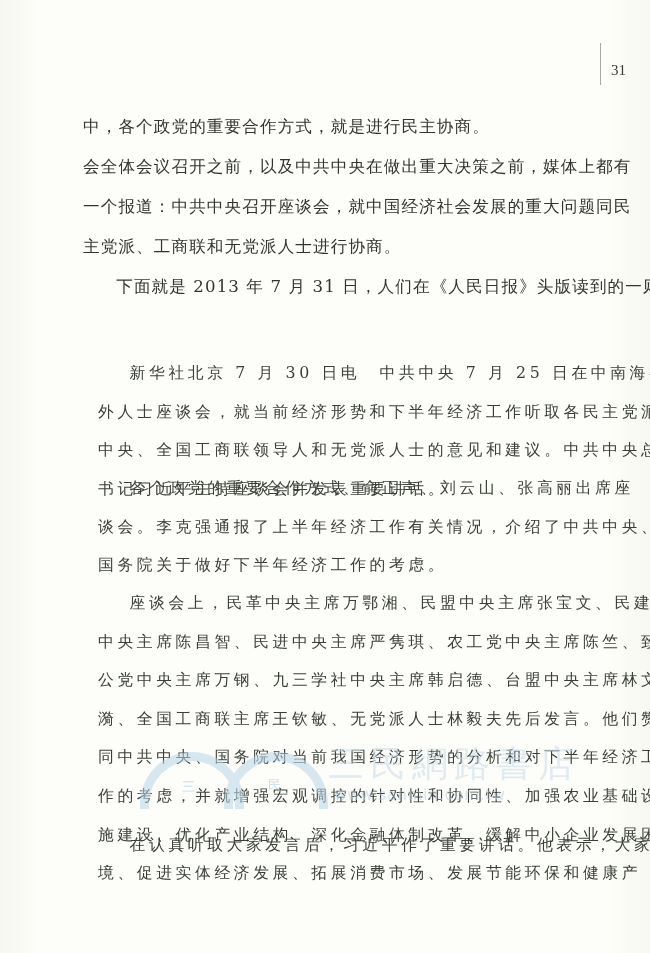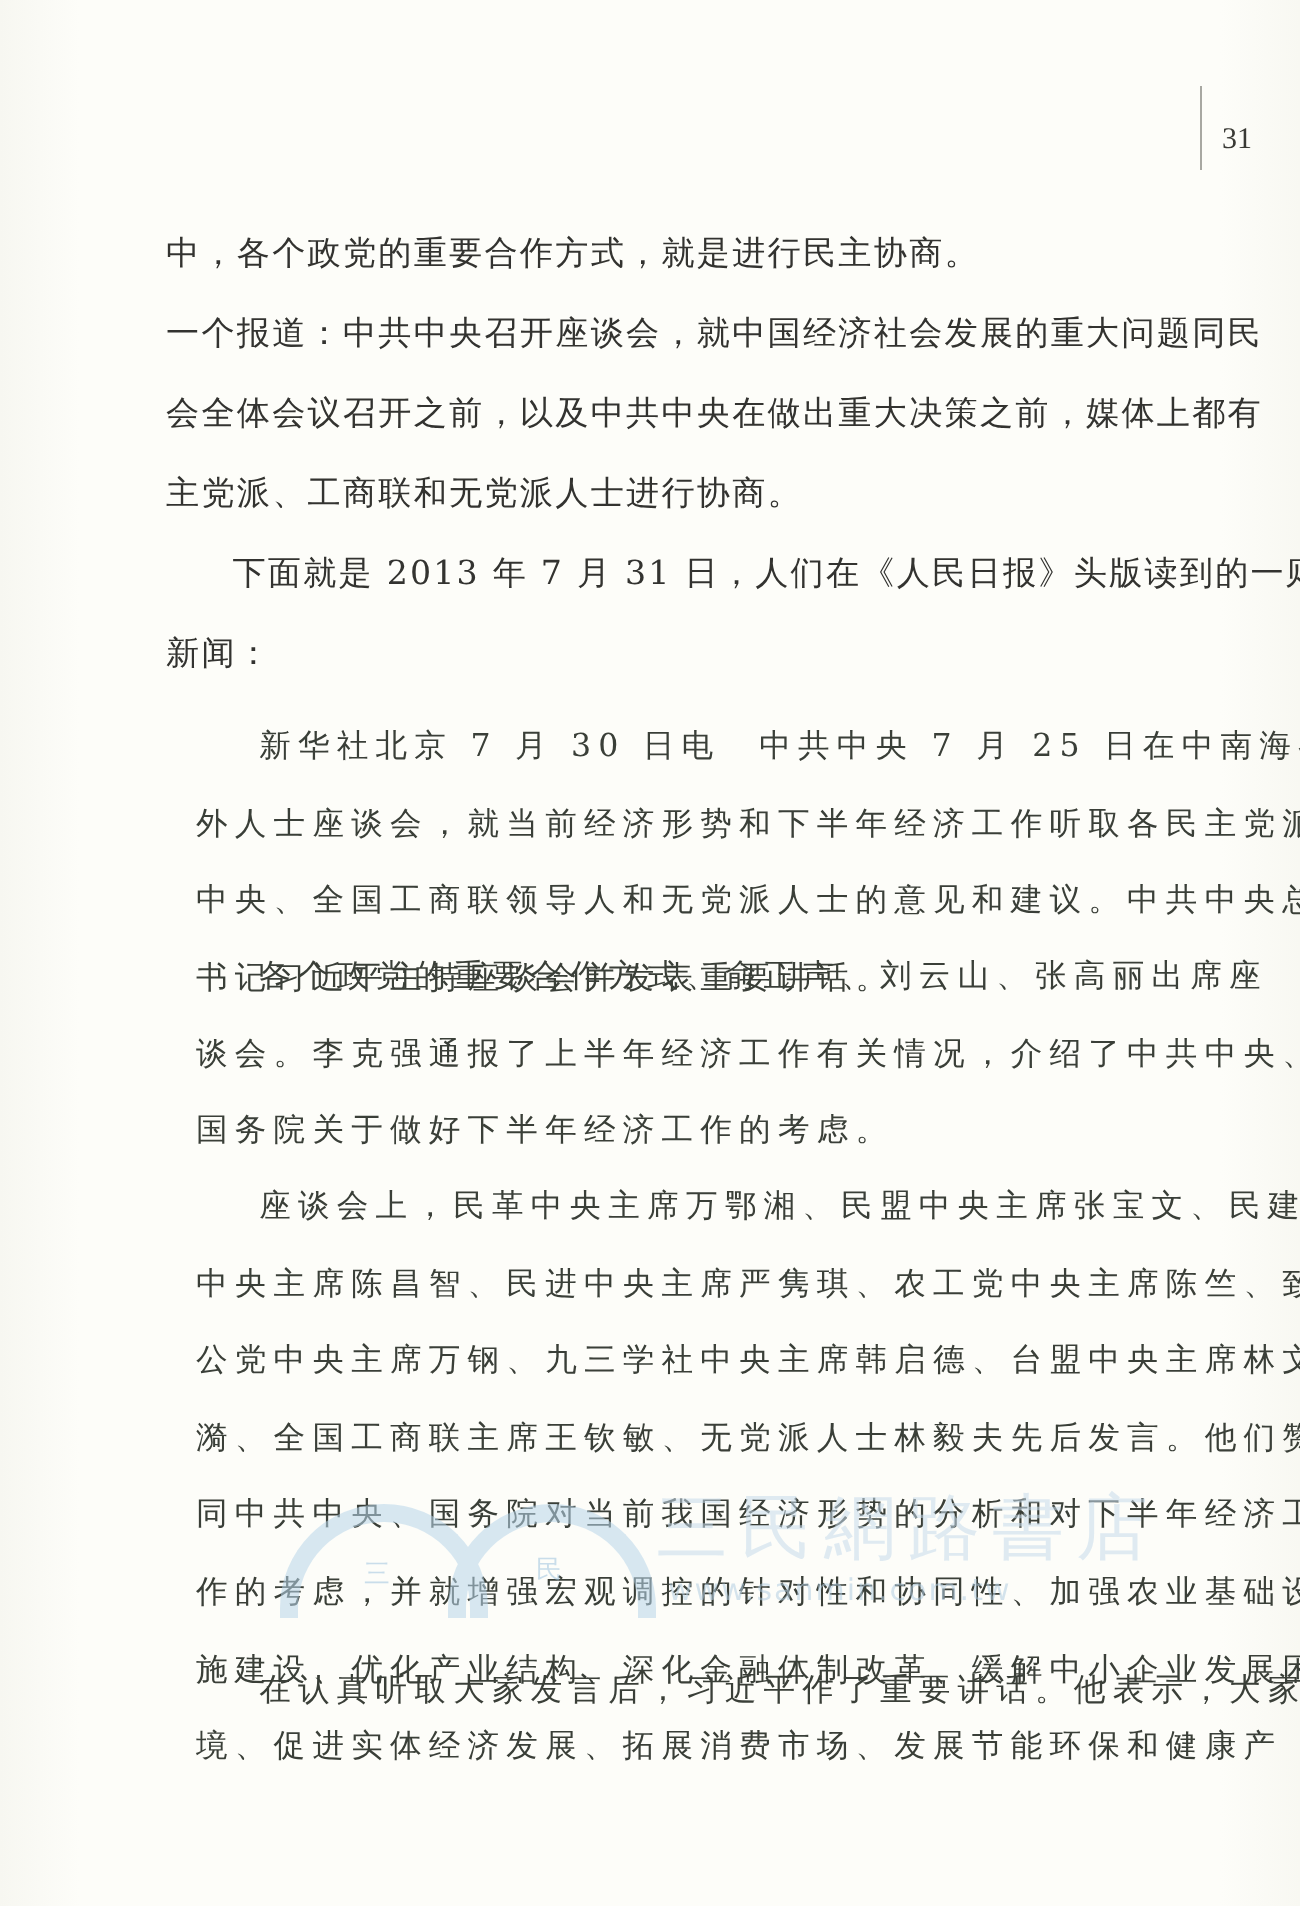--- a/index.html
+++ b/index.html
@@ -132,28 +132,27 @@
 <div class="page">
 
   <div class="header-rule"></div>
   <div class="page-number">31</div>
 
   <div class="body-text p1">
     <span class="line">中，各个政党的重要合作方式，就是进行民主协商。</span>
   </div>
 
   <div class="body-text p2">
+    <span class="line">会全体会议召开之前，以及中共中央在做出重大决策之前，媒体上都有</span>
     <span class="line">一个报道：中共中央召开座谈会，就中国经济社会发展的重大问题同民</span>
-    <span class="line">会全体会议召开之前，以及中共中央在做出重大决策之前，媒体上都有</span>
     <span class="line">主党派、工商联和无党派人士进行协商。</span>
   </div>
 
   <div class="body-text p3">
     <span class="line indent">下面就是 2013 年 7 月 31 日，人们在《人民日报》头版读到的一则</span>
-    <span class="line">新闻：</span>
   </div>
 
   <div class="quote-text q1">
     <span class="line indent">新华社北京 7 月 30 日电　中共中央 7 月 25 日在中南海召开党</span>
     <span class="line">外人士座谈会，就当前经济形势和下半年经济工作听取各民主党派</span>
     <span class="line">中央、全国工商联领导人和无党派人士的意见和建议。中共中央总</span>
     <span class="line">书记习近平主持座谈会并发表重要讲话。</span>
   </div>
 
   <div class="quote-text q2">

